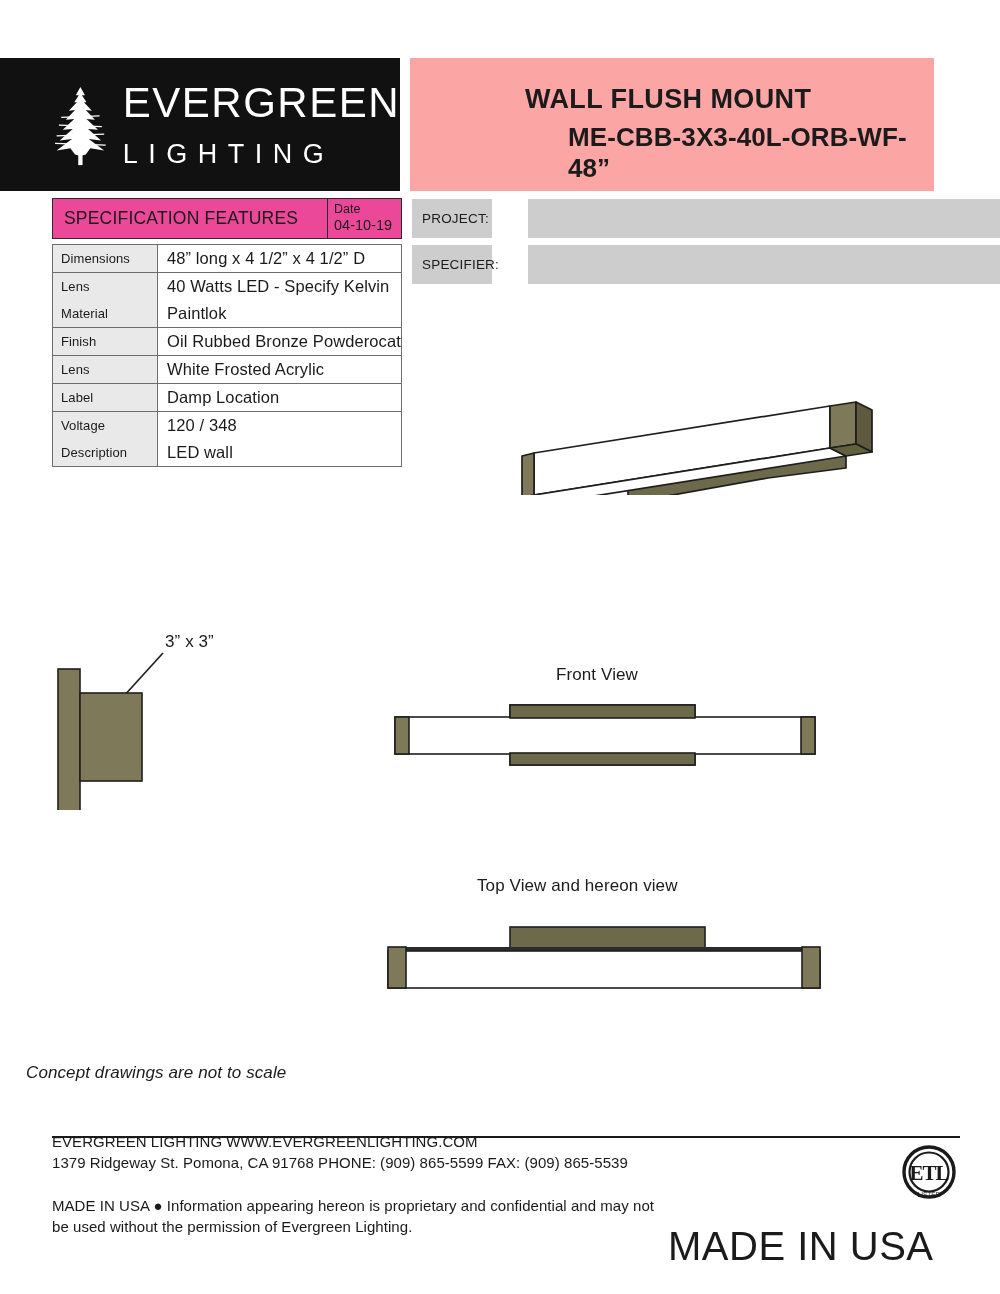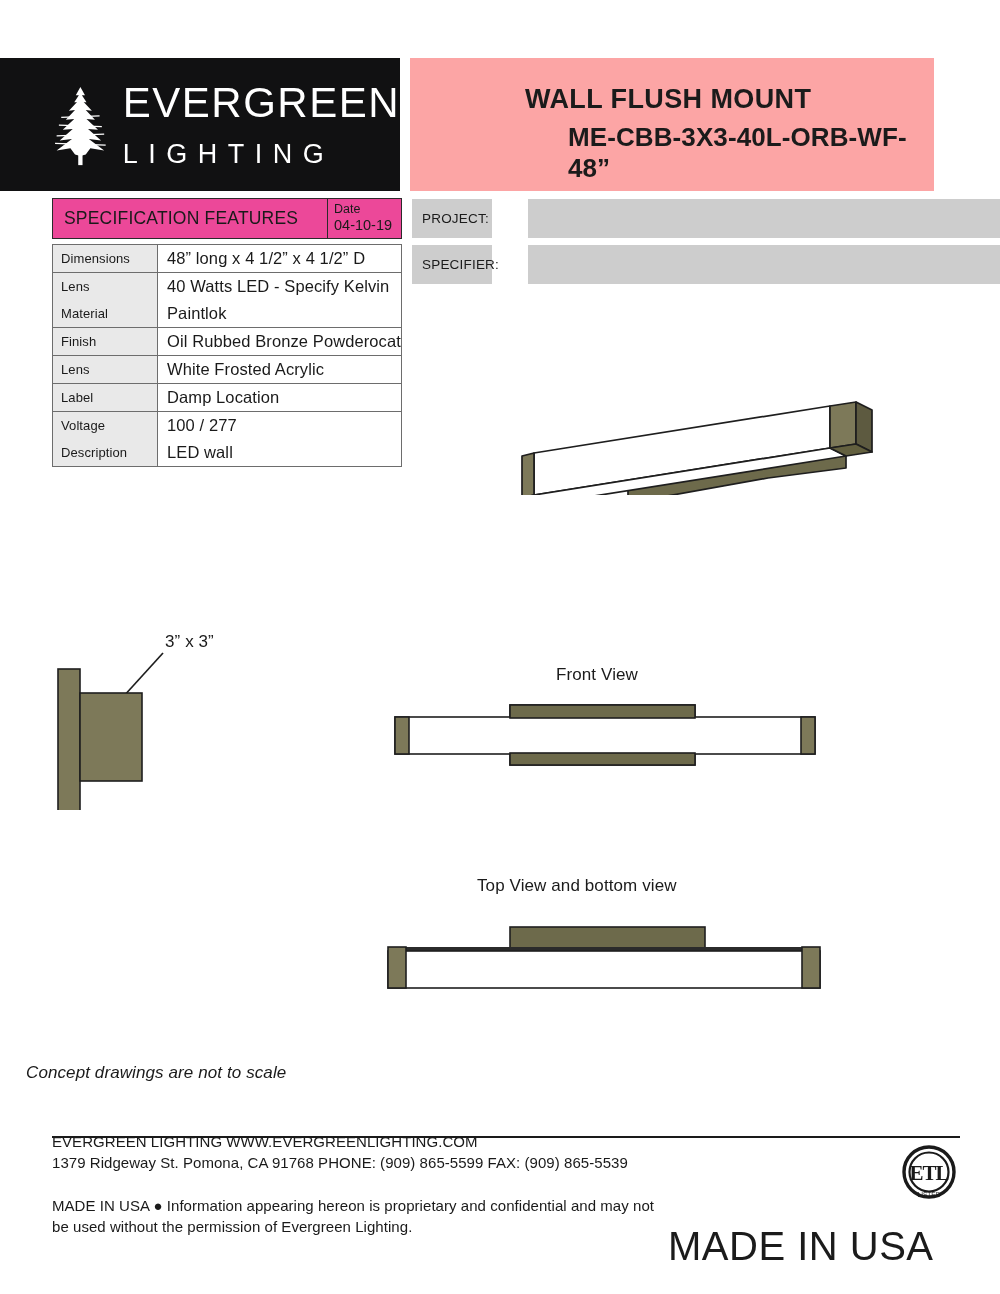--- a/index.html
+++ b/index.html
@@ -158,21 +158,21 @@
       <tr>
         <td class="k">Lens</td>
         <td class="v">White Frosted Acrylic</td>
       </tr>
       <tr>
         <td class="k">Label</td>
         <td class="v">Damp Location</td>
       </tr>
       <tr class="nodiv">
         <td class="k">Voltage</td>
-        <td class="v">100 / 277</td>
+        <td class="v">120 / 348</td>
       </tr>
       <tr class="nodivtop">
         <td class="k">Description</td>
         <td class="v">LED wall</td>
       </tr>
     </tbody>
   </table>
 </div>
 
 <div class="pf-row" style="top:199px;">
@@ -225,21 +225,21 @@
     <rect x="10" y="17" width="420" height="37" fill="#ffffff"></rect>
 
     <rect x="10" y="17" width="14" height="37" fill="#7d7959"></rect>
     <rect x="416" y="17" width="14" height="37" fill="#7d7959"></rect>
 
     <rect x="125" y="5" width="185" height="13" fill="#6d6a4b"></rect>
     <rect x="125" y="53" width="185" height="12" fill="#6d6a4b"></rect>
   </g>
 </svg>
 
-<div class="abs view-label" style="left:477px;top:876px;">Top View and bottom view</div>
+<div class="abs view-label" style="left:477px;top:876px;">Top View and hereon view</div>
 
 <svg class="abs" style="left:380px;top:925px;" width="450" height="70">
   <g stroke="#1e1e1e" stroke-width="1.6">
 
     <rect x="130" y="2" width="195" height="22" fill="#6d6a4b"></rect>
 
     <rect x="8" y="22" width="432" height="5" fill="#2b2b2b" stroke="none"></rect>
 
     <rect x="8" y="26" width="432" height="37" fill="#ffffff"></rect>
 

